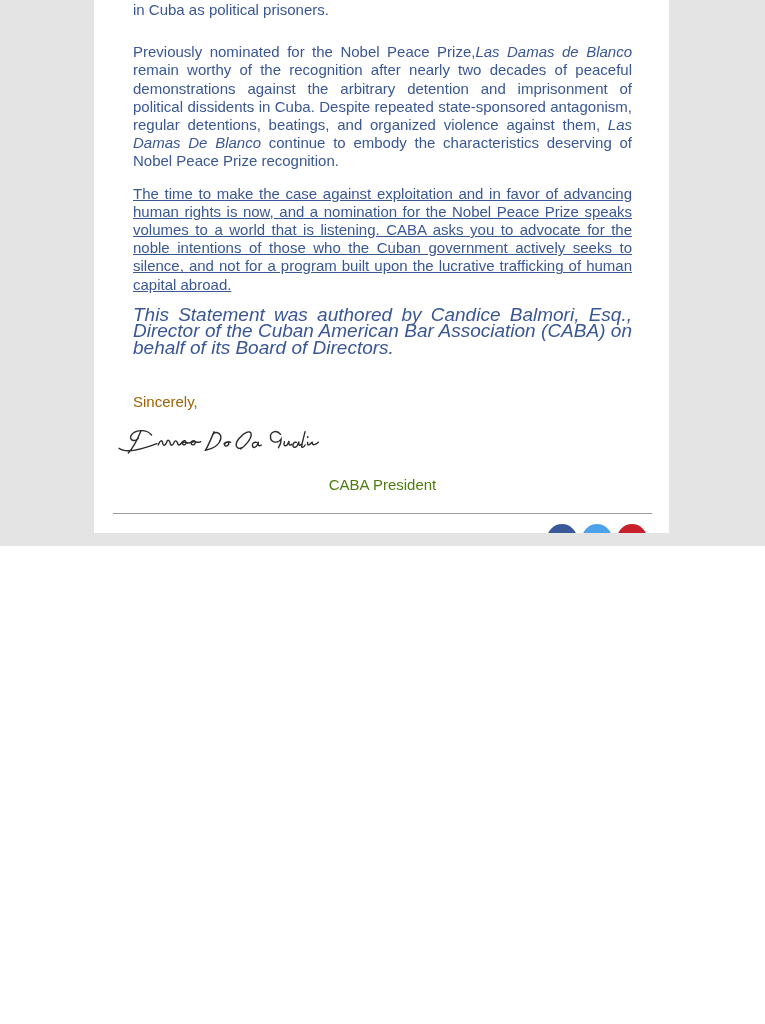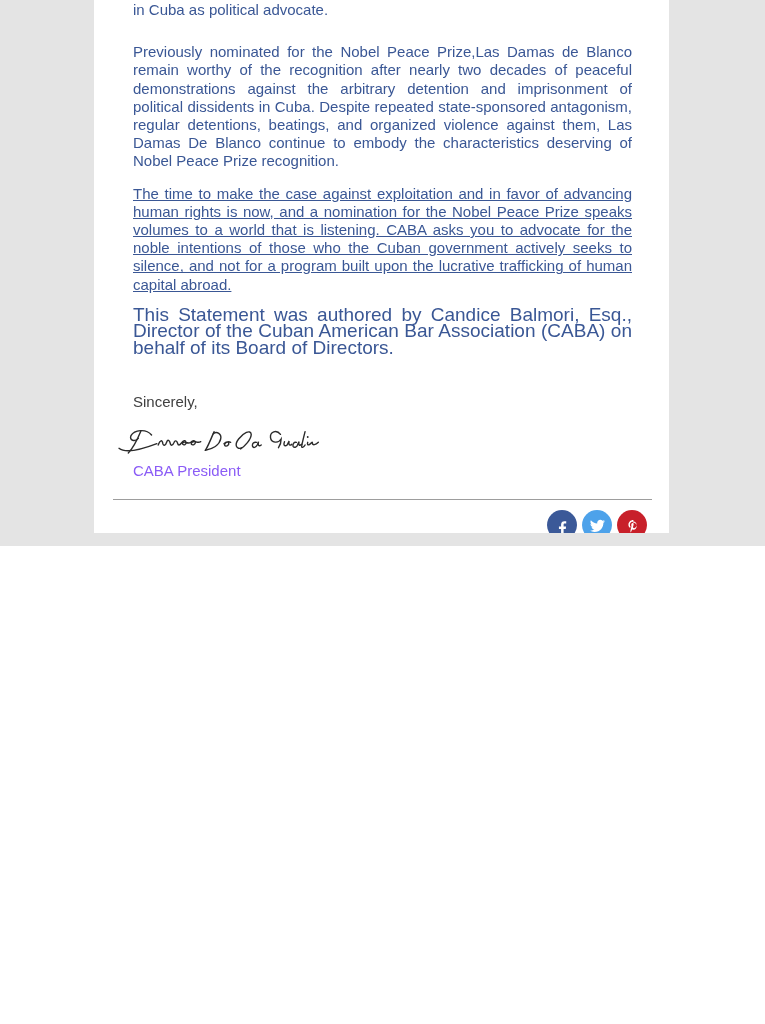--- a/index.html
+++ b/index.html
@@ -27,48 +27,50 @@
     background: #ffffff;
     overflow: hidden;
   }
   .content {
     padding: 0 37px 0 39px;
     color: #3a5795;
     font-size: 15px;
     line-height: 18.2px;
   }
   .content p { margin: 0; text-align: justify; }
-  .content p span.it { }
+  .content p span.it { font-style: italic; }
   p.frag { margin-top: 1px; text-align: left; }
   p.para-2 { margin-top: 24px; }
   p.para-3 { margin-top: 14px; text-decoration: underline; }
   p.attribution {
     margin-top: 13px;
     font-size: 19px;
     line-height: 16.5px;
   }
   .salutation {
     margin-top: 37px;
-    color: #404040;
+    color: #a16207;
     font-size: 15px;
     line-height: 18px;
   }
   .signature {
     margin-top: 13px;
     margin-left: -16px;
     width: 206px;
     height: 38px;
   }
   .signature svg { display: block; width: 206px; height: 38px; }
   .signature path, .signature circle { stroke: #2b2b2b; fill: none; stroke-width: 2.1; stroke-linecap: round; }
   .signature circle.dot { fill: #2b2b2b; stroke: none; }
   .signer-title {
-    color: #8b5cf6;
+    margin-top: 14px;
+    color: #4d7c0f;
     font-size: 15px;
     line-height: 18px;
+    text-align: center;
   }
   .divider {
     margin: 19px 17px 0 19px;
     border: none;
     border-top: 1px solid #9d9d9d;
     height: 0;
   }
   .social-row {
     margin-top: 10px;
     display: flex;
@@ -88,21 +90,21 @@
   }
   .icon-circle svg { display: block; }
 </style>
 </head>
 <body>
 
 <div class="gray-wrap">
   <div class="email-card">
     <div class="content">
 
-      <p class="frag"><span>in Cuba as political advocate.</span></p>
+      <p class="frag"><span>in Cuba as political prisoners.</span></p>
 
       <p class="para-2"><span>Previously nominated for the Nobel Peace Prize,</span><span class="it">Las Damas de Blanco</span><span> remain worthy of the recognition after nearly two decades of peaceful demonstrations against the arbitrary detention and imprisonment of political dissidents in Cuba. Despite repeated state-sponsored antagonism, regular detentions, beatings, and organized violence against them, </span><span class="it">Las Damas De Blanco</span><span> continue to embody the characteristics deserving of Nobel Peace Prize recognition.</span></p>
 
       <p class="para-3"><span>The time to make the case against exploitation and in favor of advancing human rights is now, and a nomination for the Nobel Peace Prize speaks volumes to a world that is listening. CABA asks you to advocate for the noble intentions of those who the Cuban government actively seeks to silence, and not for a program built upon the lucrative trafficking of human capital abroad.</span></p>
 
       <p class="attribution"><span class="it">This Statement was authored by Candice Balmori, Esq., Director of the Cuban American Bar Association (CABA) on behalf of its Board of Directors.</span></p>
 
       <div class="salutation">Sincerely,</div>
 
       <div class="signature">

